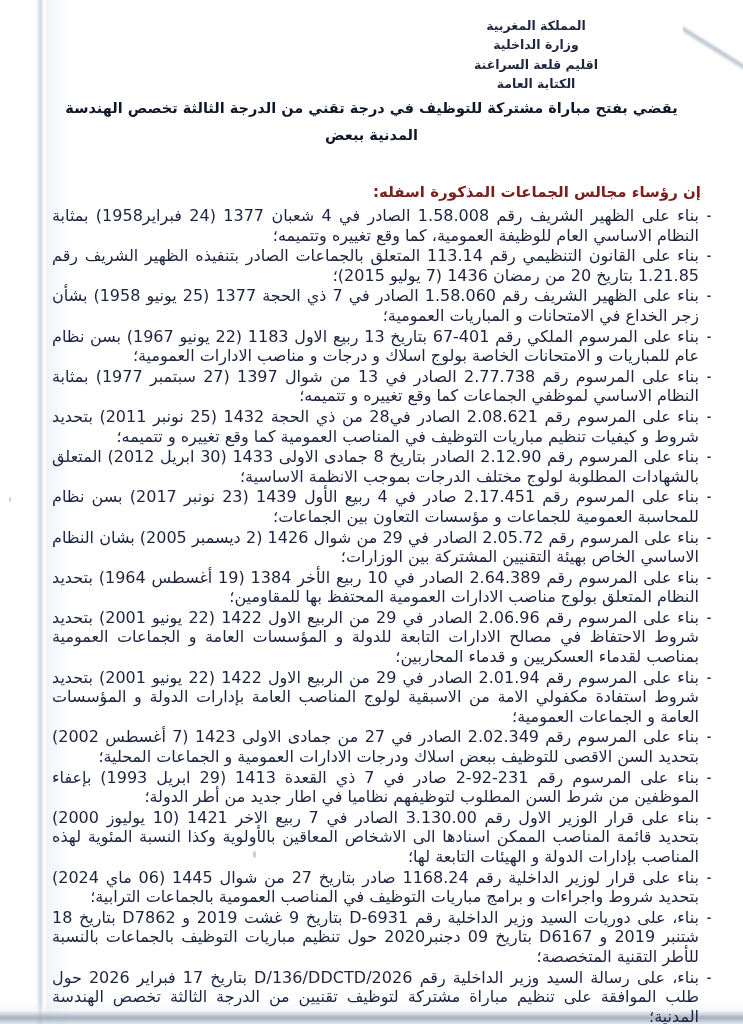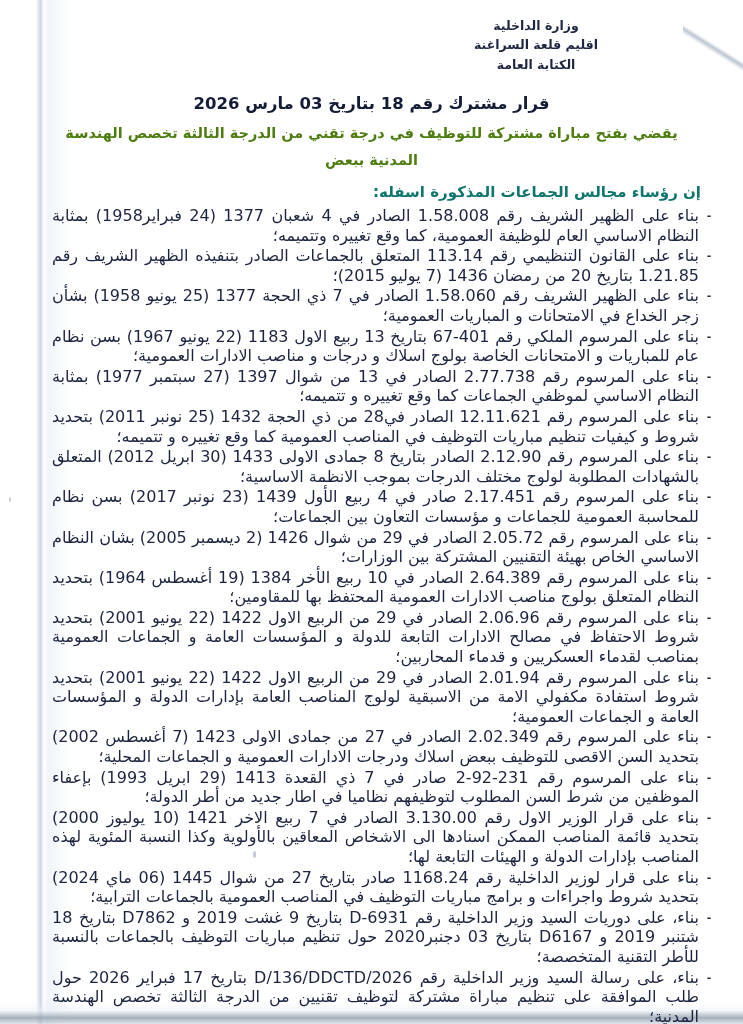--- a/index.html
+++ b/index.html
@@ -88,33 +88,33 @@
   .title-block .t-main {
     font-size: 16.5px;
     font-weight: 700;
     line-height: 1.5;
     color: #151c38;
   }
   .title-block .t-sub {
     font-size: 14.5px;
     font-weight: 700;
     line-height: 1.85;
-    color: #4d7c0f;
+    color: #0f172a;
     margin-top: 3px;
   }
 
   .intro {
     position: absolute;
     top: 183px;
     right: 42px;
     left: 52px;
     text-align: right;
     font-size: 15px;
     font-weight: 700;
-    color: #0f766e;
+    color: #7f1d1d;
   }
 
   .clauses {
     position: absolute;
     top: 206px;
     right: 24px;
     left: 48px;
   }
   .clause {
     display: flex;
@@ -149,27 +149,27 @@
 <div id="page">
 
   <div class="scan-edge-left"></div>
   <div class="scan-edge-left2"></div>
   <div class="scan-corner"></div>
   <div class="scan-edge-bottom"></div>
   <div class="speck" style="top:851px; left:253px; width:3px; height:7px;"></div>
   <div class="speck" style="top:497px; left:9px; width:2px; height:5px;"></div>
 
   <div class="letterhead">
+    <div class="lh-line">المملكة المغربية</div>
     <div class="lh-line">وزارة الداخلية</div>
     <div class="lh-line">اقليم قلعة السراغنة</div>
     <div class="lh-line">الكتابة العامة</div>
   </div>
 
   <div class="title-block">
-    <div class="t-main">قرار مشترك رقم 18 بتاريخ 03 مارس 2026</div>
     <div class="t-sub">يقضي بفتح مباراة مشتركة للتوظيف  في درجة تقني من الدرجة الثالثة تخصص الهندسة المدنية ببعض</div>
   </div>
 
   <div class="intro">إن رؤساء مجالس الجماعات المذكورة اسفله:</div>
 
   <div class="clauses">
 
     <div class="clause">
       <span class="bullet">-</span>
       <span class="ctext">بناء على الظهير الشريف رقم 1.58.008 الصادر في 4 شعبان 1377 (24 فبراير1958) بمثابة النظام الاساسي العام للوظيفة العمومية، كما وقع تغييره وتتميمه؛</span>
@@ -190,21 +190,21 @@
       <span class="ctext">بناء على المرسوم الملكي رقم 401-67 بتاريخ 13 ربيع الاول 1183 (22 يونيو 1967) بسن نظام عام للمباريات و الامتحانات الخاصة بولوج اسلاك و درجات و مناصب الادارات العمومية؛</span>
     </div>
 
     <div class="clause">
       <span class="bullet">-</span>
       <span class="ctext">بناء على المرسوم رقم 2.77.738 الصادر في 13 من شوال 1397 (27 سبتمبر 1977) بمثابة النظام الاساسي لموظفي الجماعات كما وقع تغييره و تتميمه؛</span>
     </div>
 
     <div class="clause">
       <span class="bullet">-</span>
-      <span class="ctext">بناء على المرسوم رقم 12.11.621 الصادر في28 من ذي الحجة 1432 (25 نونبر 2011) بتحديد شروط و كيفيات تنظيم مباريات التوظيف في المناصب العمومية كما وقع تغييره و تتميمه؛</span>
+      <span class="ctext">بناء على المرسوم رقم 2.08.621 الصادر في28 من ذي الحجة 1432 (25 نونبر 2011) بتحديد شروط و كيفيات تنظيم مباريات التوظيف في المناصب العمومية كما وقع تغييره و تتميمه؛</span>
     </div>
 
     <div class="clause">
       <span class="bullet">-</span>
       <span class="ctext">بناء على المرسوم رقم 2.12.90 الصادر بتاريخ 8 جمادى الاولى 1433 (30 ابريل 2012) المتعلق بالشهادات المطلوبة لولوج مختلف الدرجات بموجب الانظمة الاساسية؛</span>
     </div>
 
     <div class="clause">
       <span class="bullet">-</span>
       <span class="ctext">بناء على المرسوم رقم 2.17.451 صادر في 4 ربيع الأول 1439 (23 نونبر 2017) بسن نظام للمحاسبة العمومية للجماعات و مؤسسات التعاون بين الجماعات؛</span>
@@ -245,21 +245,21 @@
       <span class="ctext">بناء على قرار الوزير الاول رقم 3.130.00 الصادر في 7 ربيع الاخر 1421 (10 يوليوز 2000) بتحديد قائمة المناصب الممكن اسنادها الى الاشخاص المعاقين بالأولوية وكذا النسبة المئوية لهذه المناصب بإدارات الدولة و الهيئات التابعة لها؛</span>
     </div>
 
     <div class="clause">
       <span class="bullet">-</span>
       <span class="ctext">بناء على قرار لوزير الداخلية رقم 1168.24 صادر بتاريخ 27 من شوال 1445 (06 ماي 2024) بتحديد شروط واجراءات و برامج مباريات التوظيف في المناصب العمومية بالجماعات الترابية؛</span>
     </div>
 
     <div class="clause">
       <span class="bullet">-</span>
-      <span class="ctext">بناء، على دوريات السيد وزير الداخلية رقم D-6931 بتاريخ 9 غشت 2019 و D7862 بتاريخ 18 شتنبر 2019 و D6167 بتاريخ 03 دجنبر2020 حول تنظيم مباريات التوظيف بالجماعات بالنسبة للأطر التقنية المتخصصة؛</span>
+      <span class="ctext">بناء، على دوريات السيد وزير الداخلية رقم D-6931 بتاريخ 9 غشت 2019 و D7862 بتاريخ 18 شتنبر 2019 و D6167 بتاريخ 09 دجنبر2020 حول تنظيم مباريات التوظيف بالجماعات بالنسبة للأطر التقنية المتخصصة؛</span>
     </div>
 
     <div class="clause">
       <span class="bullet">-</span>
       <span class="ctext">بناء، على رسالة السيد وزير الداخلية رقم D/136/DDCTD/2026 بتاريخ 17 فبراير 2026 حول طلب الموافقة على تنظيم مباراة مشتركة لتوظيف تقنيين من الدرجة الثالثة تخصص الهندسة المدنية؛</span>
     </div>
 
   </div>
 </div>
 

